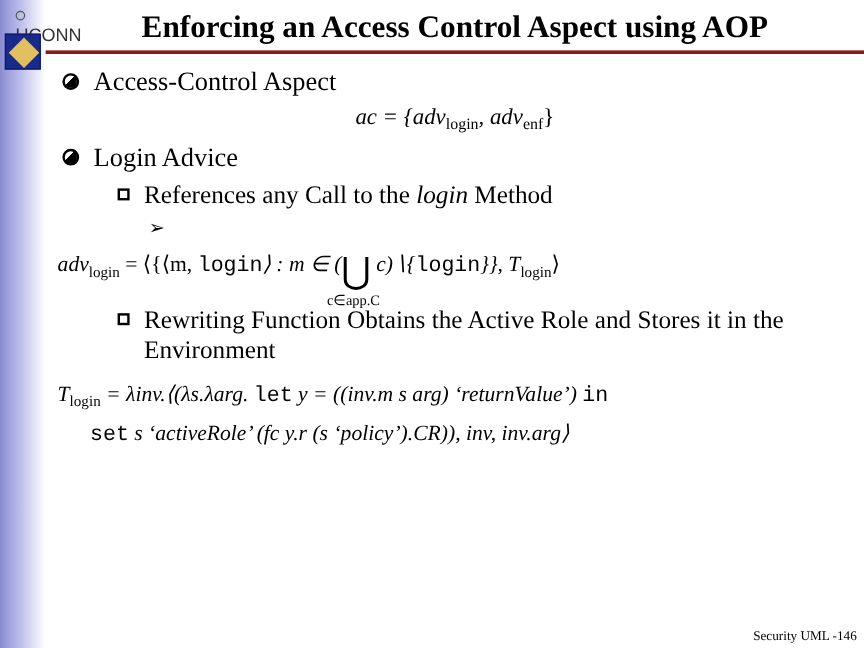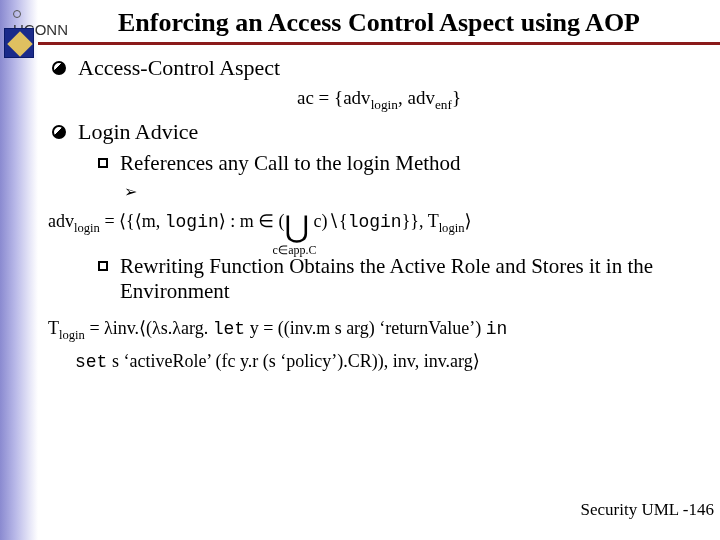--- a/index.html
+++ b/index.html
@@ -98,21 +98,21 @@
     font-size: 19px;
     line-height: 1.2;
   }
   .bullet-l3 .mark {
     color: #000;
     font-size: 16px;
     margin-top: 2px;
     flex: none;
   }
   .bullet-l3 .txt { margin-left: 10px; font-style: normal; }
-  .it { }
+  .it { font-style: italic; }
   .formula {
     font-family: "Cambria Math", "Times New Roman", serif;
     font-size: 19px;
   }
   .formula-center {
     text-align: center;
     margin: 2px 0 6px 0;
   }
   .formula-block {
     margin: 8px 0 10px 10px;
@@ -128,22 +128,22 @@
   }
   .bigcup-sub {
     position:absolute;
     left:-12px;
     bottom:-14px;
     font-size:12px;
     white-space: nowrap;
   }
   .footer {
     position: absolute;
-    right: 6px; bottom: 20px;
-    font-size: 17px;
+    right: 6px; bottom: 4px;
+    font-size: 11px;
     color: #000;
     font-family: Liberation Serif, serif;
   }
   sub { font-size: 0.7em; }
 </style>
 </head>
 <body>
 
 <div class="sidebar">
   <div class="brand">

